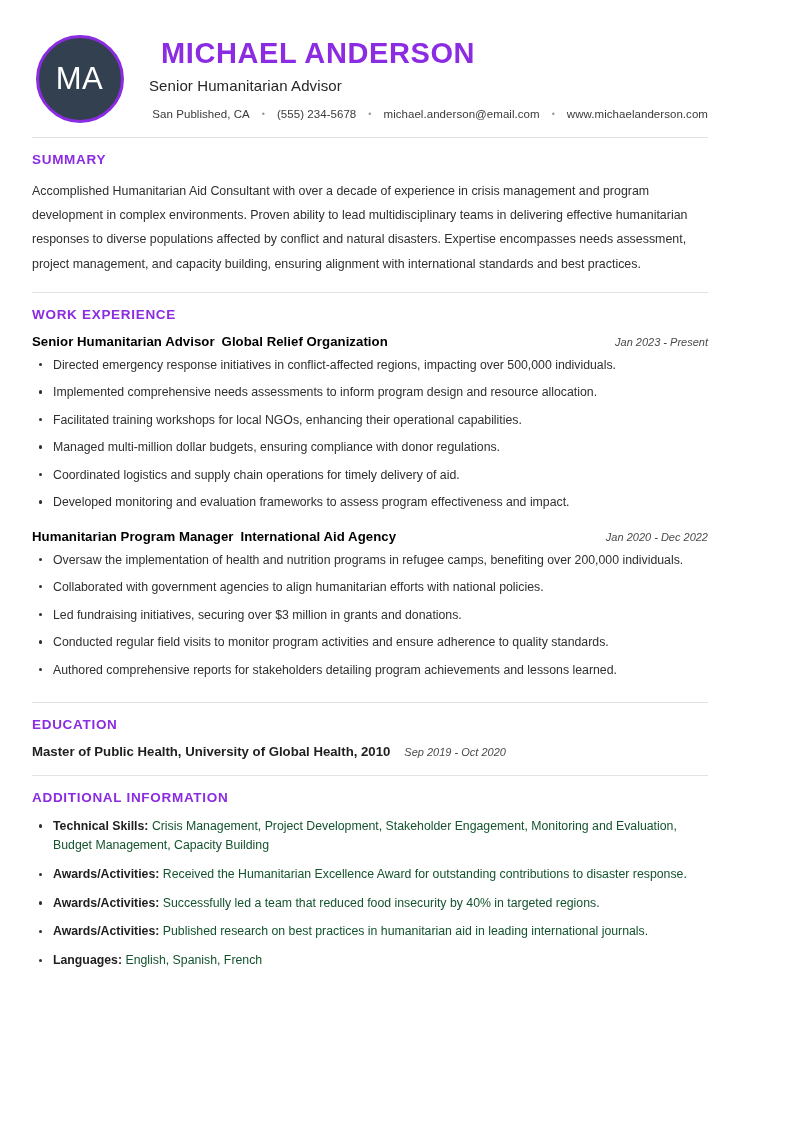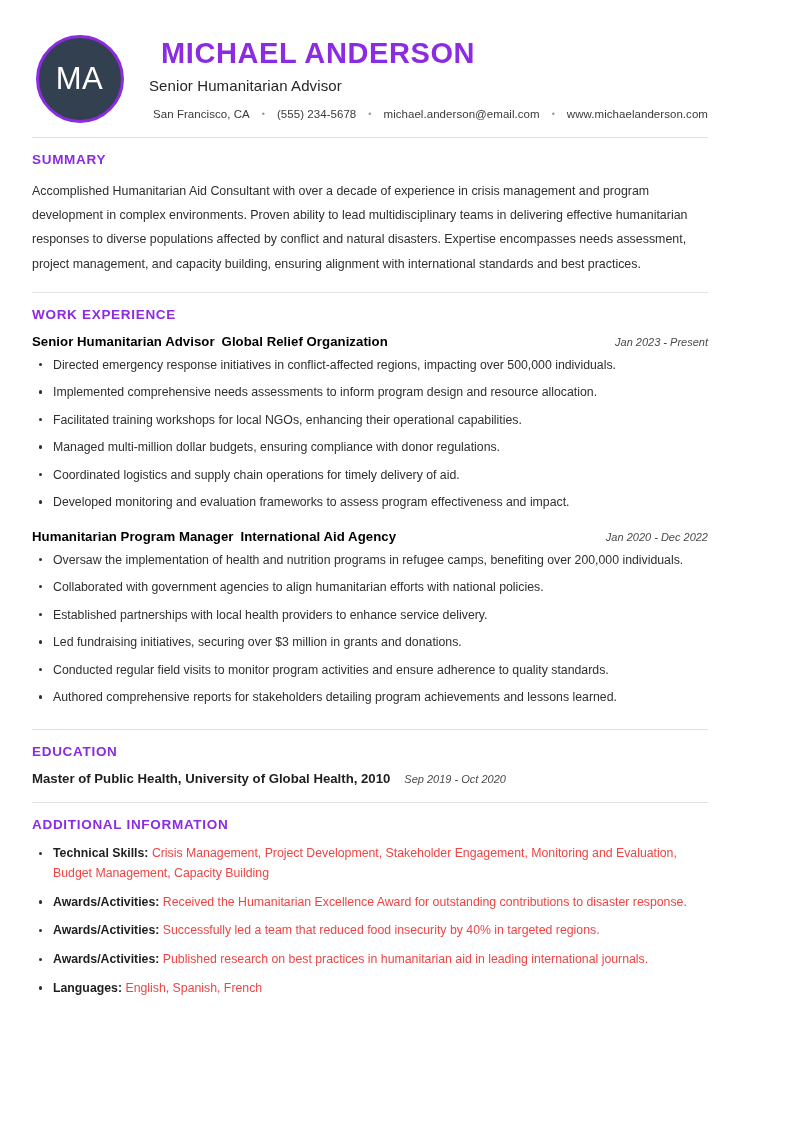--- a/index.html
+++ b/index.html
@@ -202,36 +202,36 @@
     top: 7.5px;
     width: 3.4px;
     height: 3.4px;
     border-radius: 50%;
     background: #2f2f2f;
   }
   .info-label {
     font-weight: bold;
     color: #1f1f1f;
   }
-  .info-value { color: #ef4444; }
+  .info-value { color: #14532d; }
 </style>
 </head>
 <body>
 
 <div class="page">
 
   <div class="header">
     <div class="avatar-wrap">
       <div class="avatar">MA</div>
     </div>
     <div class="header-text">
       <h1 class="full-name">MICHAEL ANDERSON</h1>
       <div class="job-title">Senior Humanitarian Advisor</div>
       <div class="contact-line">
-        <span class="contact-item">San Francisco, CA</span>
+        <span class="contact-item">San Published, CA</span>
         <span class="contact-sep">•</span>
         <span class="contact-item">(555) 234-5678</span>
         <span class="contact-sep">•</span>
         <span class="contact-item">michael.anderson@email.com</span>
         <span class="contact-sep">•</span>
         <span class="contact-item">www.michaelanderson.com</span>
       </div>
     </div>
   </div>
 
@@ -270,21 +270,20 @@
       <div class="job">
         <div class="job-head">
           <div class="job-head-left">
             <span>Humanitarian Program Manager</span><span class="job-company">International Aid Agency</span>
           </div>
           <div class="job-dates">Jan 2020 - Dec 2022</div>
         </div>
         <ul class="bullets">
           <li>Oversaw the implementation of health and nutrition programs in refugee camps, benefiting over 200,000 individuals.</li>
           <li>Collaborated with government agencies to align humanitarian efforts with national policies.</li>
-          <li>Established partnerships with local health providers to enhance service delivery.</li>
           <li>Led fundraising initiatives, securing over $3 million in grants and donations.</li>
           <li>Conducted regular field visits to monitor program activities and ensure adherence to quality standards.</li>
           <li>Authored comprehensive reports for stakeholders detailing program achievements and lessons learned.</li>
         </ul>
       </div>
 
     </div>
   </div>
 
   <div class="divider"></div>

